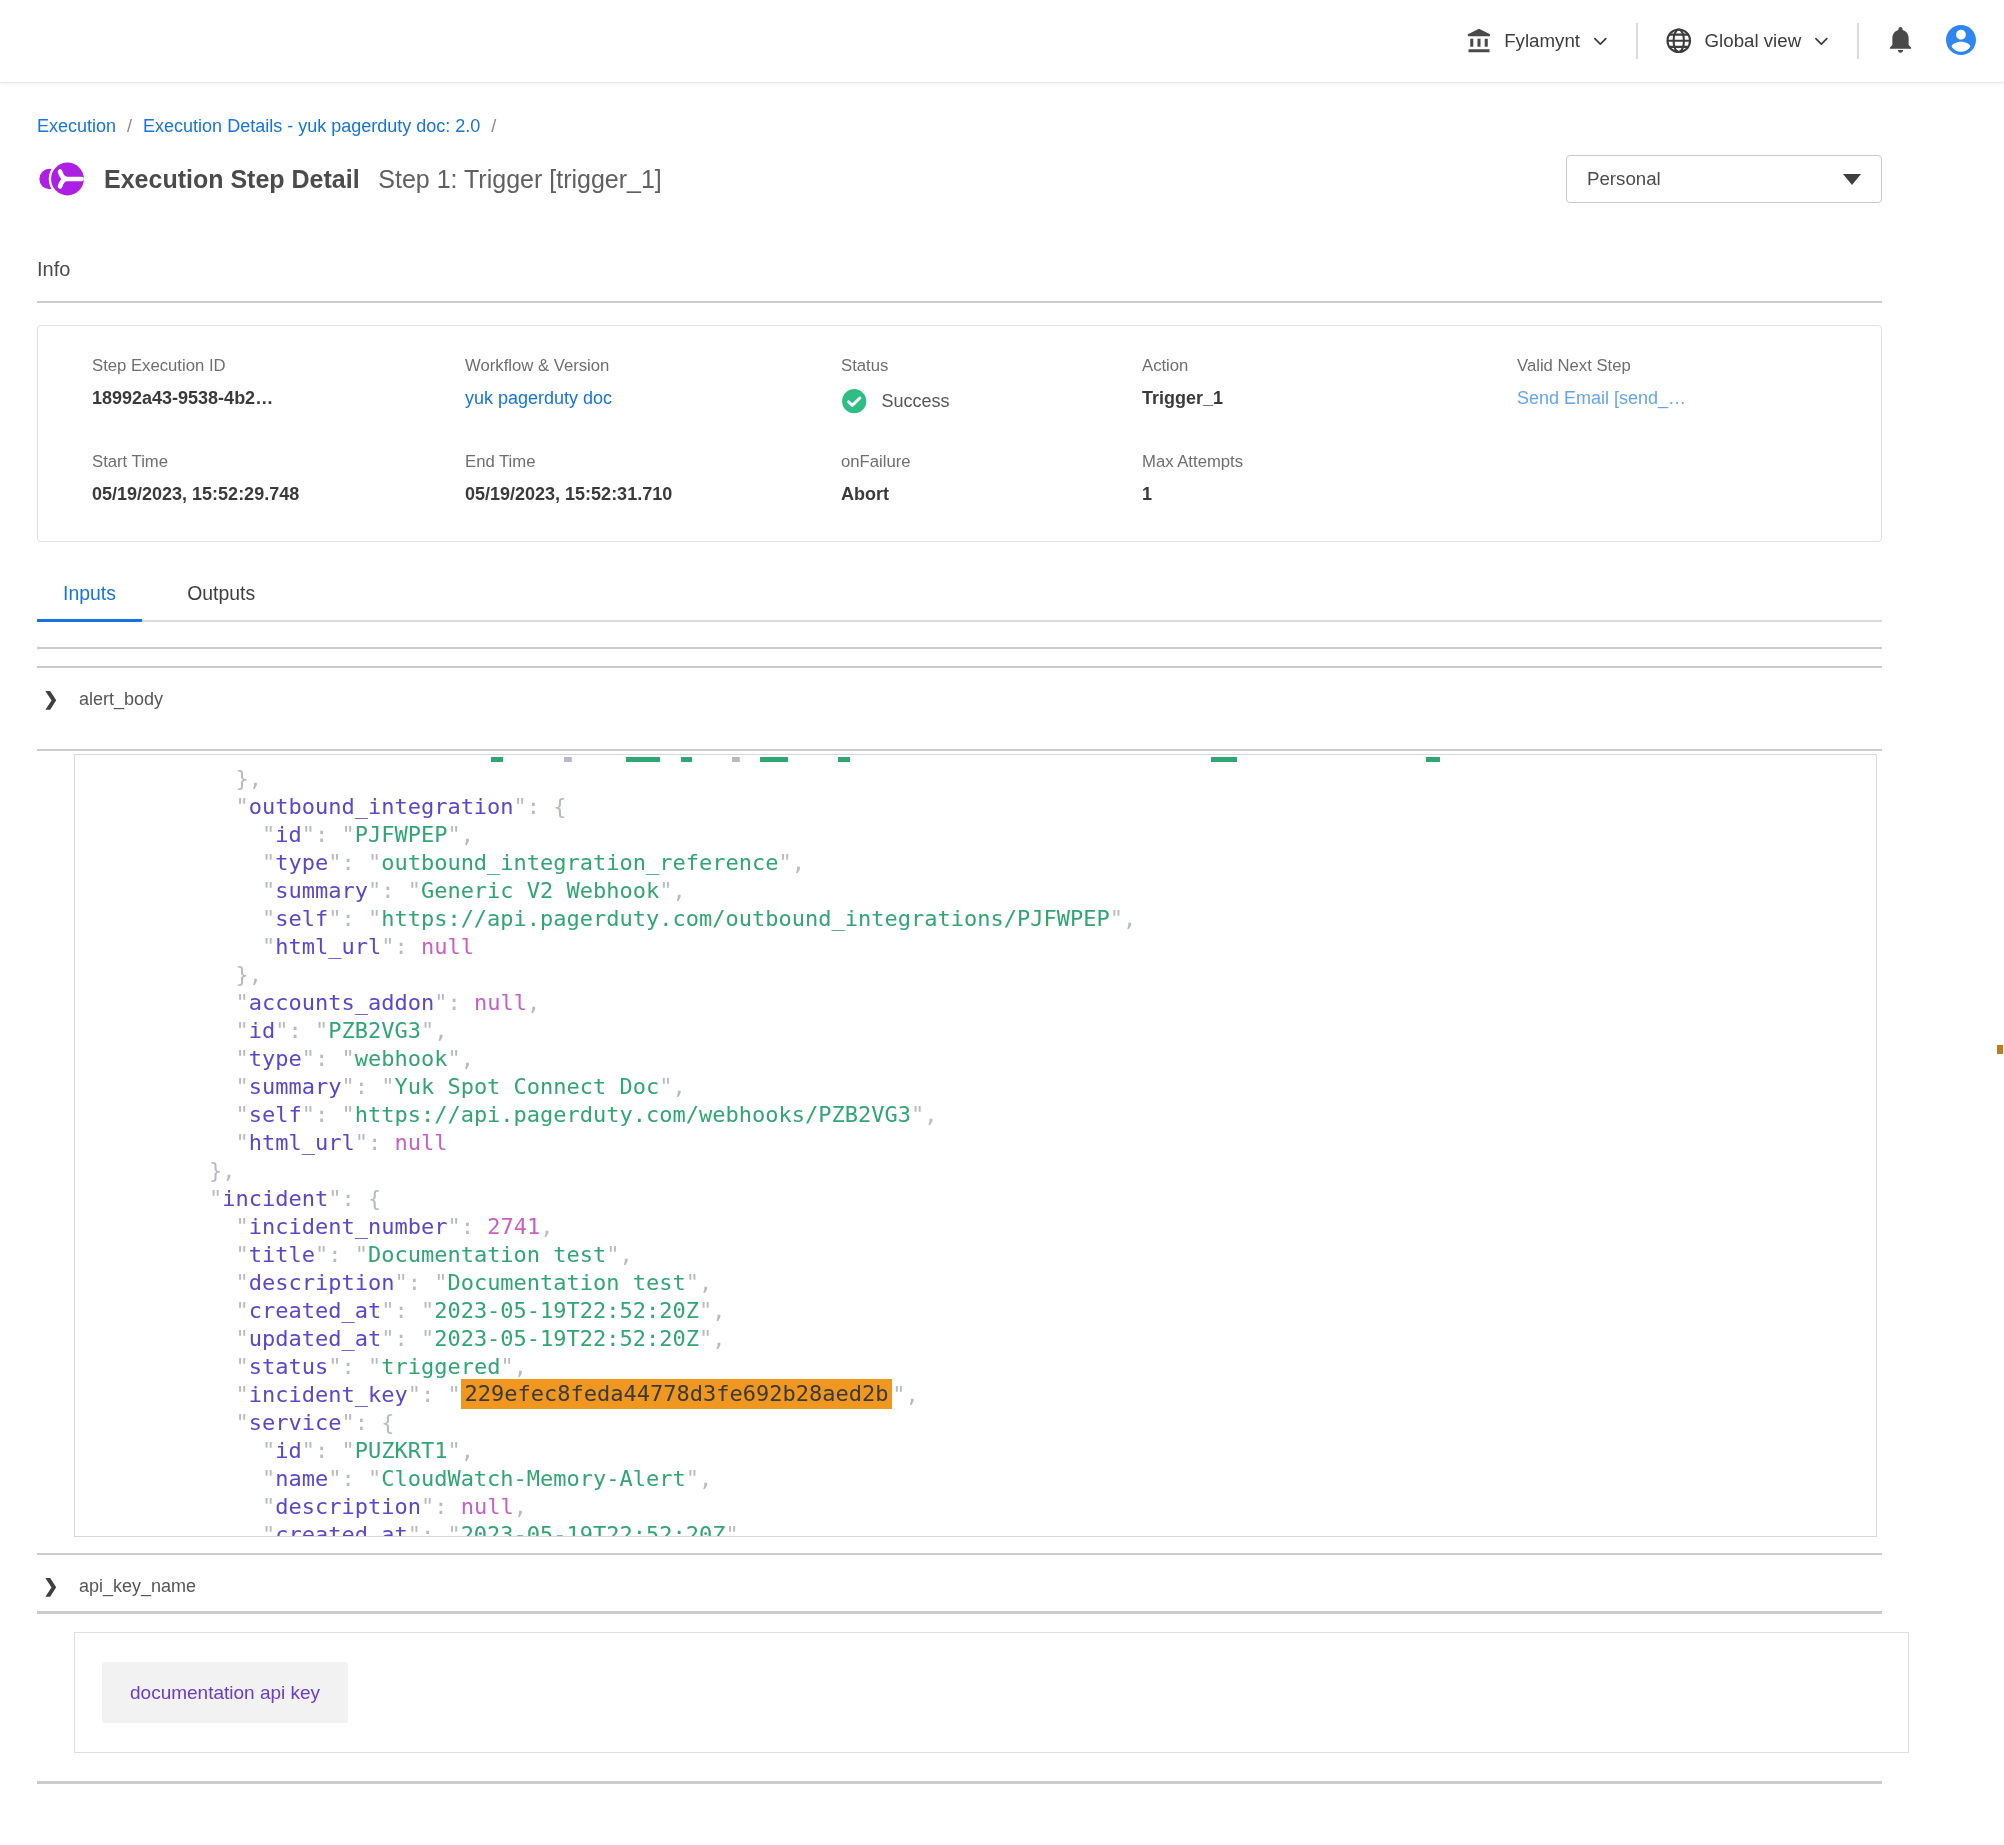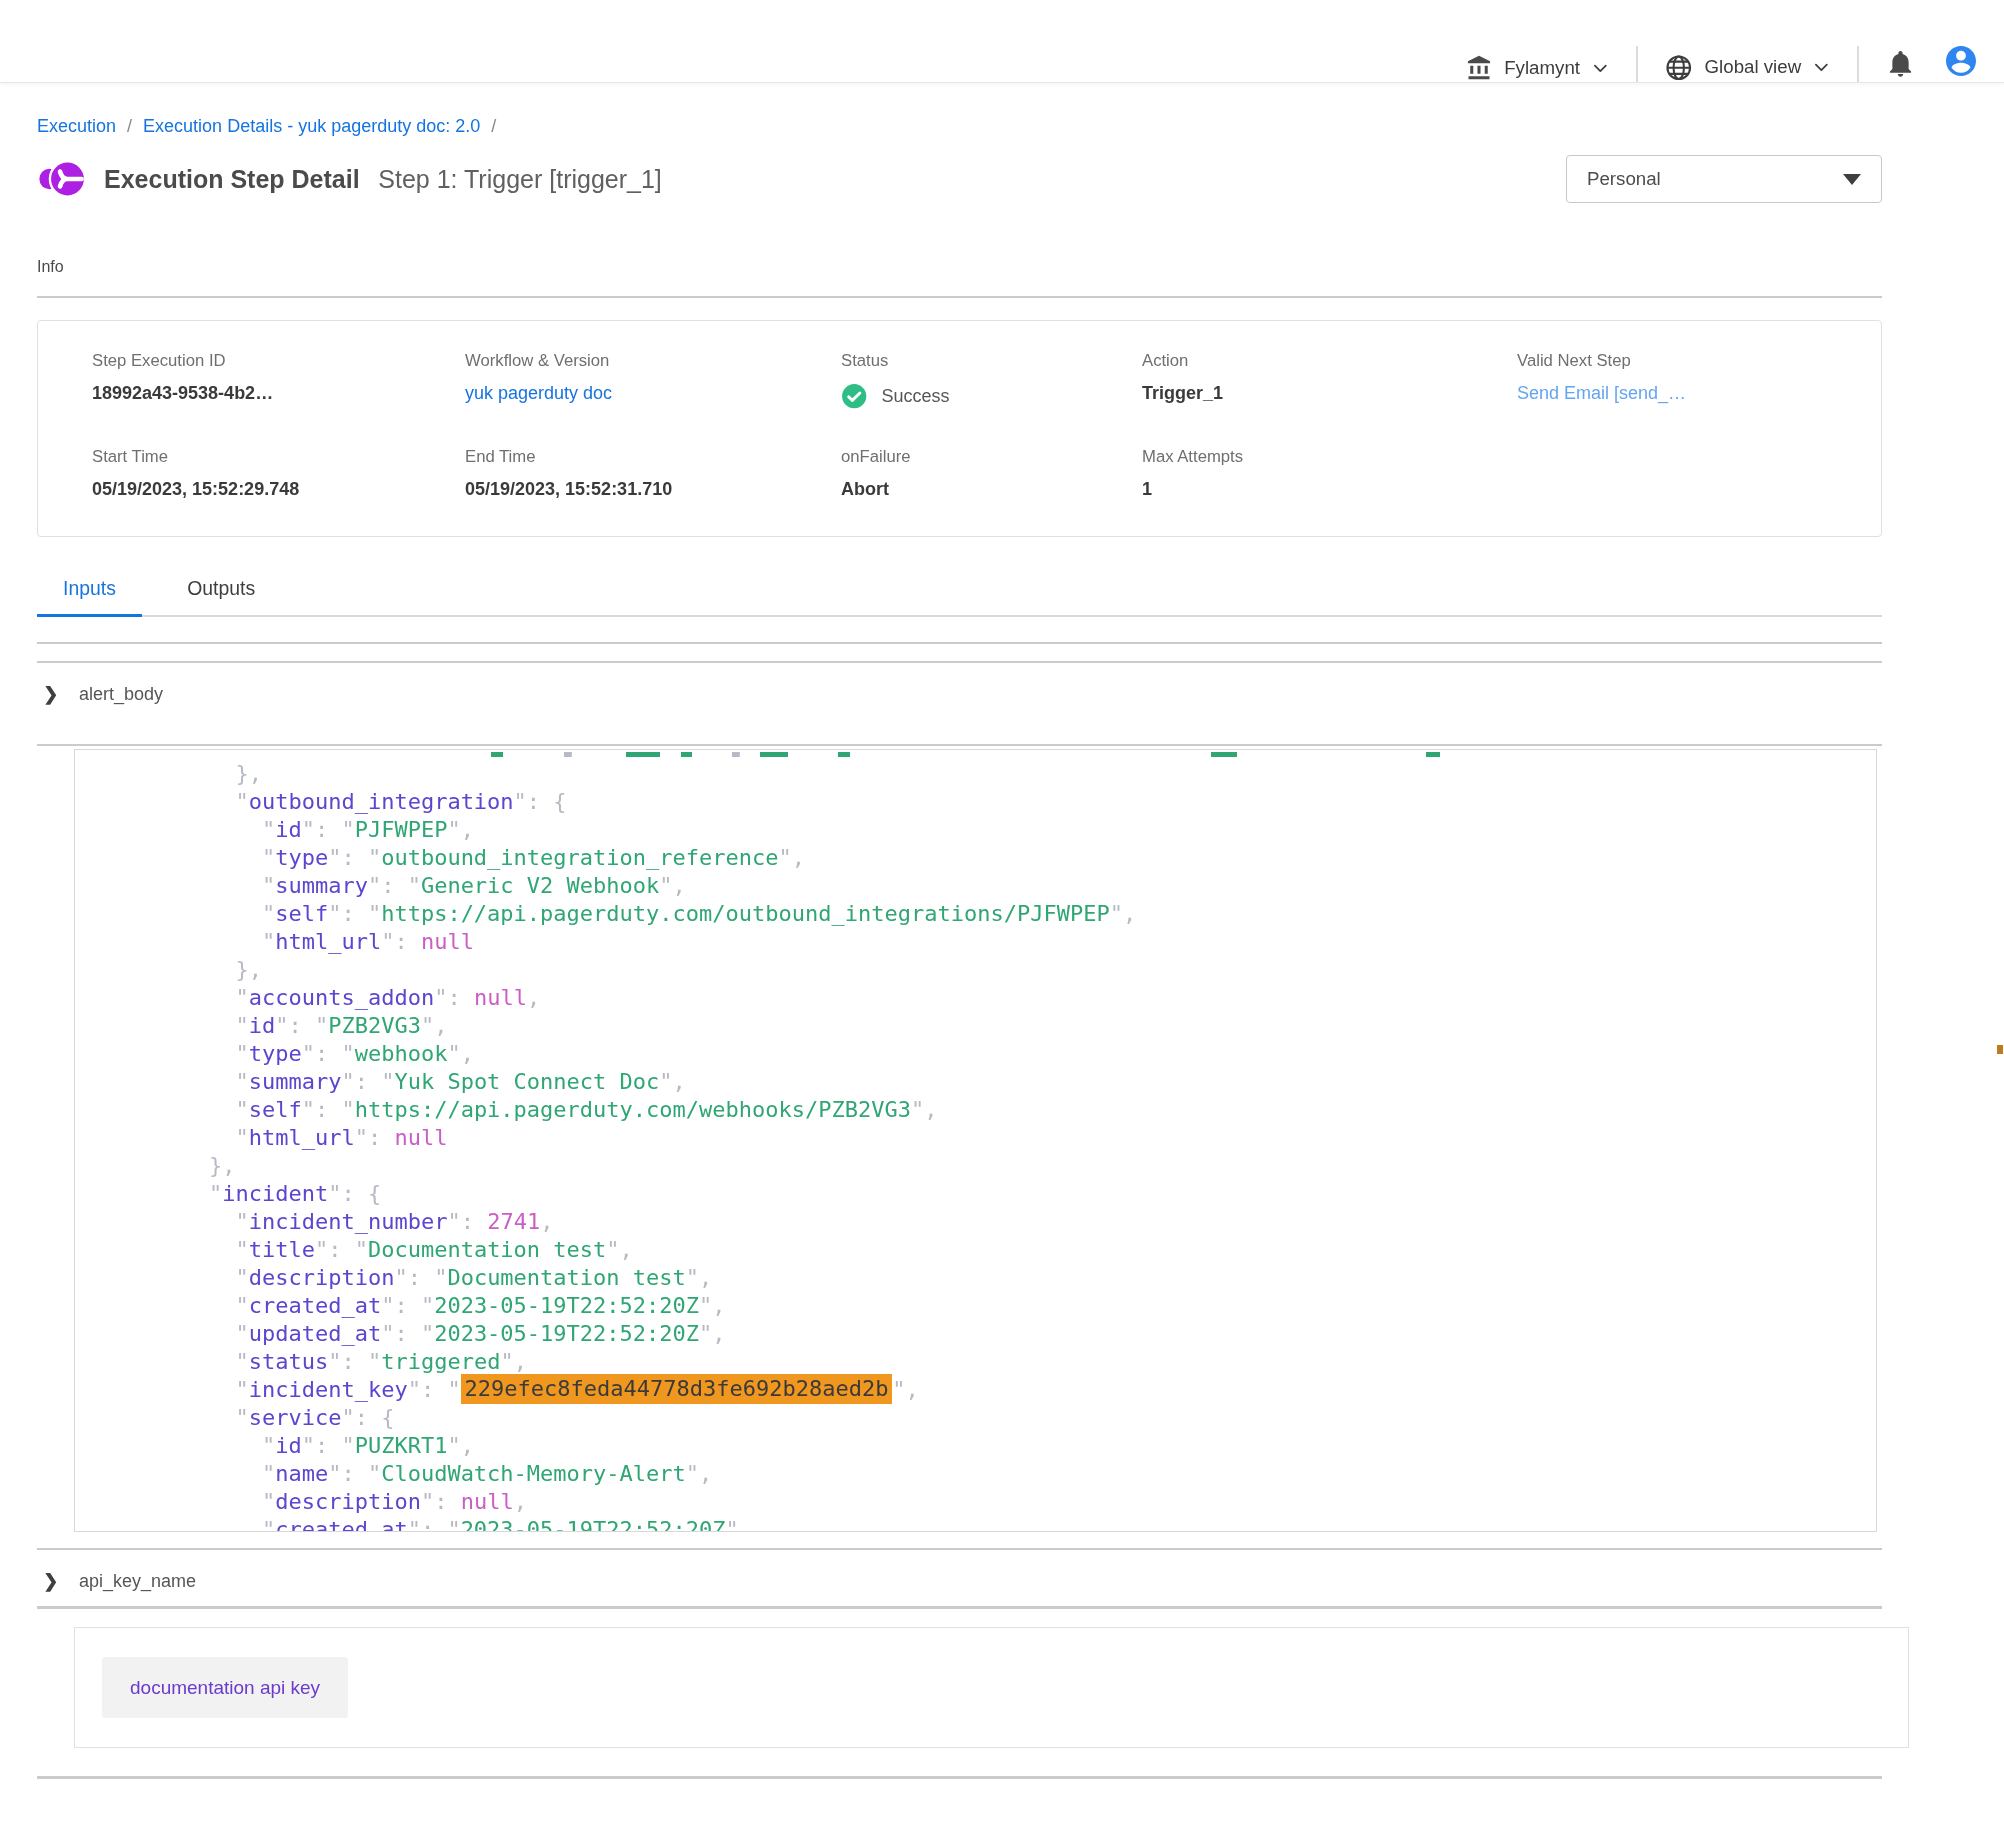--- a/index.html
+++ b/index.html
@@ -2,21 +2,21 @@
 <html style="font-size:12.4px"><head>
 <meta charset="utf-8">
 <style>
   html,body{margin:0;padding:0;}
   body{
     width:2005px;height:1846px;background:#fff;position:relative;overflow:hidden;
     font-family:"Liberation Sans",sans-serif;color:#3c3c3c;
   }
   
   .topbar{
-    height:82px;display:flex;align-items:flex-end;justify-content:flex-end;
+    height:82px;display:flex;align-items:center;justify-content:flex-end;
     gap:26.4px;padding:0 26.4px;background:#fff;
     border-bottom:0.8px solid #e6e6e6;box-shadow:0 1.6px 4.7px rgba(0,0,0,.05);
     position:relative;z-index:2;
   }
   .tb-group{display:flex;align-items:center;gap:11px;font-size:18.7px;color:#3d3d3d;cursor:pointer;}
   .tb-sep{width:1.6px;height:36px;background:#dcdcdc;}
   .tb-icon{display:flex;align-items:center;}
   .iconbtn{background:none;border:none;padding:0;display:flex;align-items:center;cursor:pointer;}
   
   .main{padding:0 123px 0 37px;}
@@ -27,21 +27,21 @@
   .title-icon{flex:0 0 auto;margin-right:17px;display:flex;}
   .page-title{font-size:25px;font-weight:700;color:#4b4b4b;margin:0;}
   .page-subtitle{font-size:25px;font-weight:400;color:#606060;margin-left:18.7px;}
   .spacer{flex:1;}
   .select{
     width:316px;height:48px;border:0.8px solid #c9c9c9;border-radius:3.9px;background:#fff;
     display:flex;align-items:center;justify-content:space-between;padding:0 20px;
     font-size:18.7px;color:#4c4c4c;box-sizing:border-box;cursor:pointer;
   }
   .caret{width:0;height:0;border-left:9.3px solid transparent;border-right:9.3px solid transparent;border-top:11px solid #3f3f3f;}
-  .section-heading{margin:54px 0 16px 0;font-size:16px;font-weight:500;color:#4a4a4a;}
+  .section-heading{margin:54px 0 16px 0;font-size:20px;font-weight:500;color:#4a4a4a;}
   .hr{height:2.3px;background:#cbcbcb;border:none;margin:0;}
   .hr-info{margin-top:20px;}
   
   .info-card{
     margin-top:22px;border:0.8px solid #e0e0e0;border-radius:3.9px;background:#fff;padding-left:23px;
   }
   .info-grid{
     display:grid;grid-template-columns:373px 376px 301px 375px 1fr;
     row-gap:37px;padding:29.5px 15.5px 36px 31px;
   }

